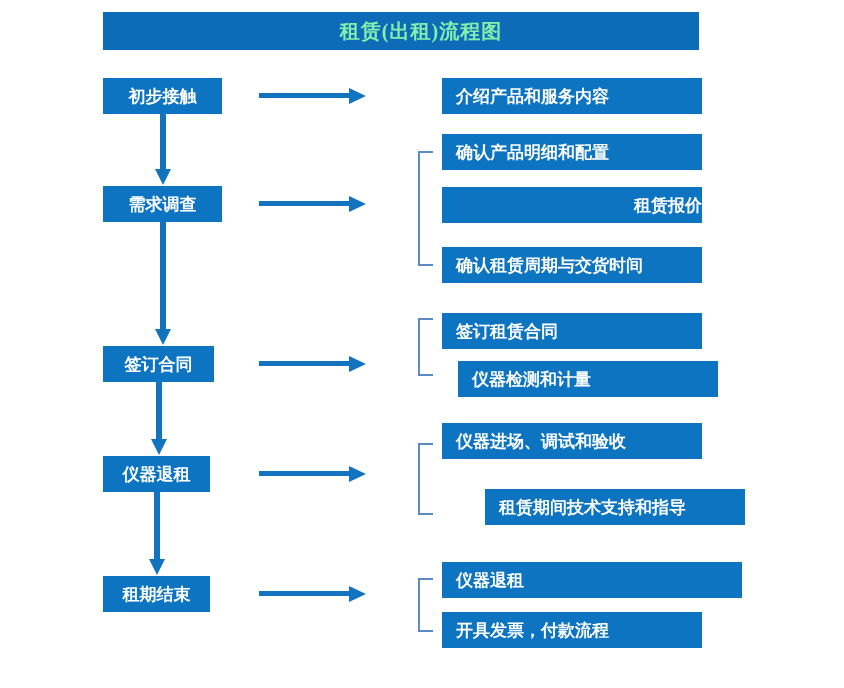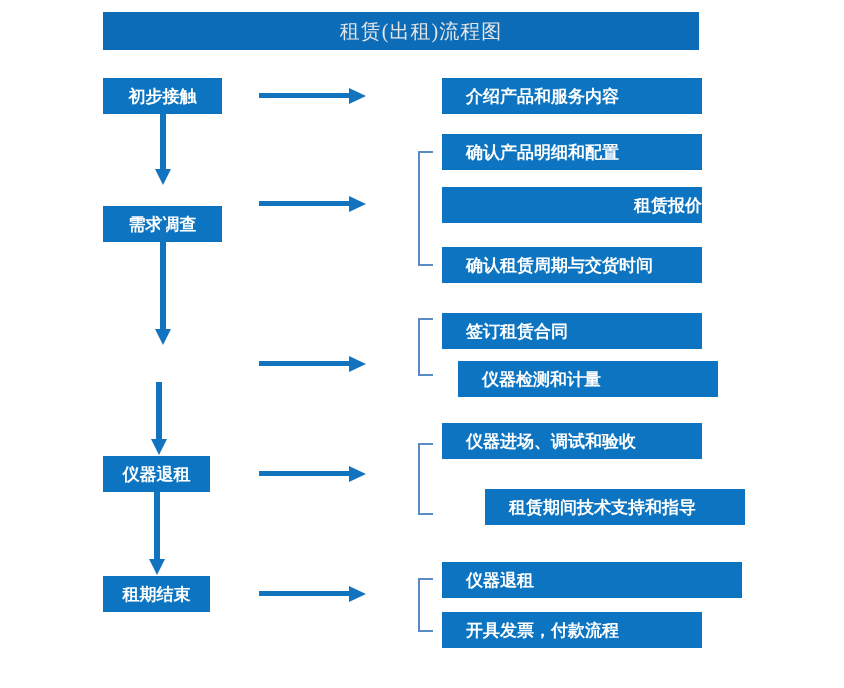--- a/index.html
+++ b/index.html
@@ -23,23 +23,23 @@
     left: 103px;
     top: 12px;
     width: 596px;
     height: 38px;
     background: #0C6CB8;
     display: flex;
     align-items: center;
     justify-content: center;
   }
   .title-bar .title-text {
-    color: #e5e5e5;
+    color: #86efac;
     font-size: 20px;
-    font-weight: normal;
+    font-weight: bold;
     letter-spacing: 1px;
     font-family: "Liberation Serif", "DejaVu Serif", serif;
     margin-left: 40px;
   }
   
   .node {
     position: absolute;
     background: #0C74C0;
     display: flex;
     align-items: center;
@@ -51,21 +51,21 @@
     font-weight: bold;
     white-space: nowrap;
     font-family: Liberation Sans, sans-serif;
   }
   .node.left {
     justify-content: center;
     padding: 0 6px;
   }
   .node.right {
     justify-content: flex-start;
-    padding-left: 24px;
+    padding-left: 14px;
   }
   
   .arrow-h {
     position: absolute;
     height: 16px;
   }
   .arrow-v {
     position: absolute;
     width: 18px;
   }
@@ -87,24 +87,27 @@
 <div id="canvas">
 
   <div class="title-bar">
     <span class="title-text">租赁(出租)流程图</span>
   </div>
 
   <div class="node left" style="left:103px; top:78px; width:119px; height:36px;">
     <span class="node-label">初步接触</span>
   </div>
 
-  <div class="node left" style="left:103px; top:186px; width:119px; height:36px;margin-top:20px;">
+  <div class="node left" style="left:103px; top:186px; width:119px; height:36px;">
     <span class="node-label">需求调查</span>
   </div>
 
+  <div class="node left" style="left:103px; top:346px; width:111px; height:36px;">
+    <span class="node-label">签订合同</span>
+  </div>
 
   <div class="node left" style="left:103px; top:456px; width:107px; height:36px;">
     <span class="node-label">仪器退租</span>
   </div>
 
   <div class="node left" style="left:103px; top:576px; width:107px; height:36px;">
     <span class="node-label">租期结束</span>
   </div>
 
   <div class="arrow-v" style="left:154px; top:114px; height:72px;">

